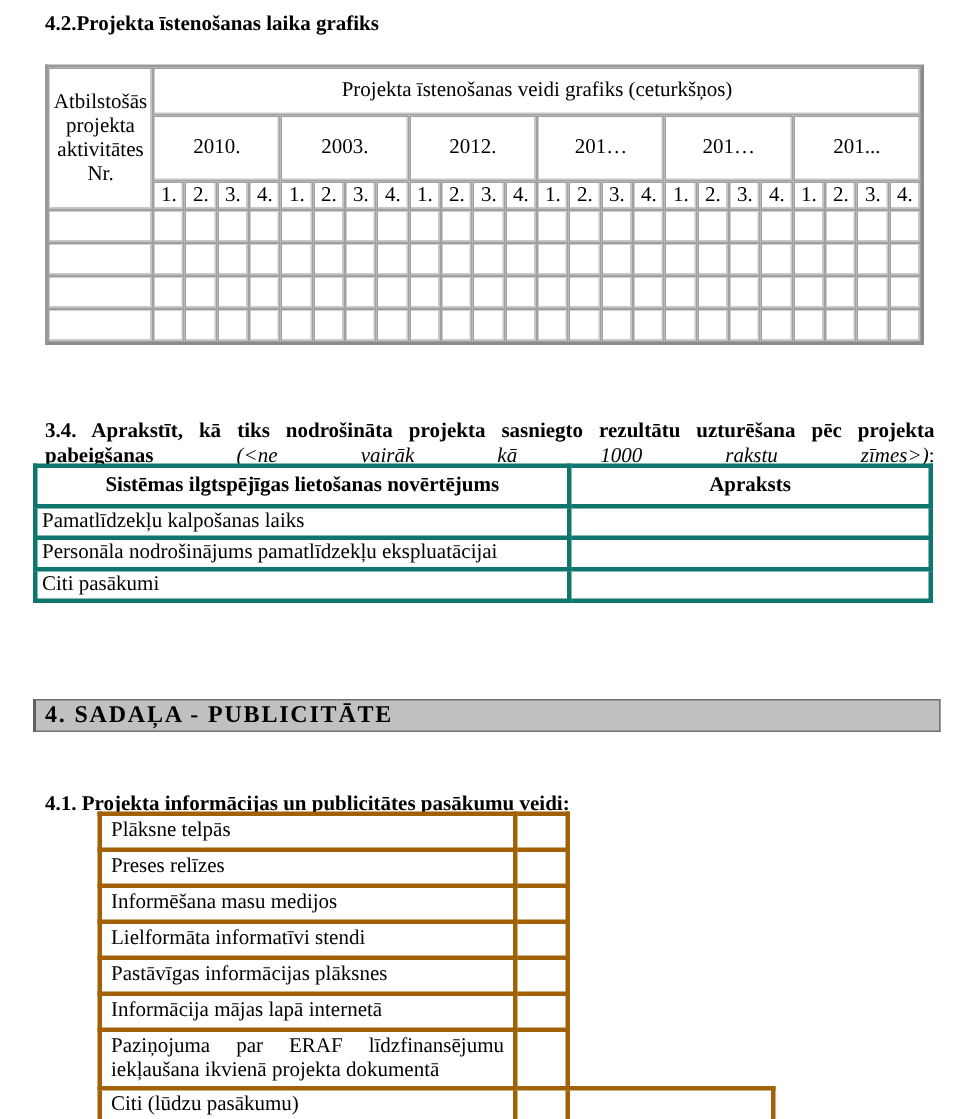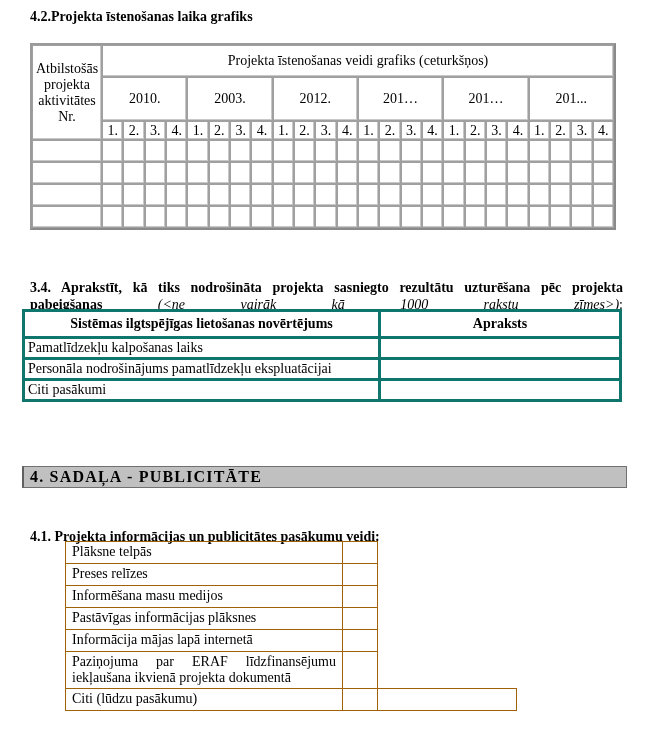--- a/index.html
+++ b/index.html
@@ -56,21 +56,21 @@
   }
   .section-bar .sc { font-variant: small-caps; margin-top: 44px; }
 
   #h41 { left: 30px; top: 508px; margin-top: 20px; }
 
   table.pub {
     position: absolute; left: 65px; top: 541px; width: 452px;
     border-collapse: collapse; table-layout: fixed;
     font-size: 14px; line-height: 16px;
   }
-  table.pub td { border: 1px solid #a16207; padding: 2px 6px; height: 17px; vertical-align: top; }
+  table.pub td { border: 3px solid #a16207; padding: 2px 6px; height: 17px; vertical-align: top; }
   table.pub td.noborder { border: none; }
   table.pub col.c1 { width: 277px; }
   table.pub col.c2 { width: 35px; }
   table.pub td.just { text-align: justify; text-align-last: left; margin-top: 32px; }
 </style>
 </head>
 <body>
 
 <div class="heading" id="h33">4.2.Projekta īstenošanas laika grafiks</div>
 
@@ -275,20 +275,25 @@
         <td>Preses relīzes</td>
         <td></td>
         <td class="noborder"></td>
       </tr>
       <tr>
         <td>Informēšana masu medijos</td>
         <td></td>
         <td class="noborder"></td>
       </tr>
       <tr>
+        <td>Lielformāta informatīvi stendi</td>
+        <td></td>
+        <td class="noborder"></td>
+      </tr>
+      <tr>
         <td>Pastāvīgas informācijas plāksnes</td>
         <td></td>
         <td class="noborder"></td>
       </tr>
       <tr>
         <td>Informācija mājas lapā internetā</td>
         <td></td>
         <td class="noborder"></td>
       </tr>
       <tr>

